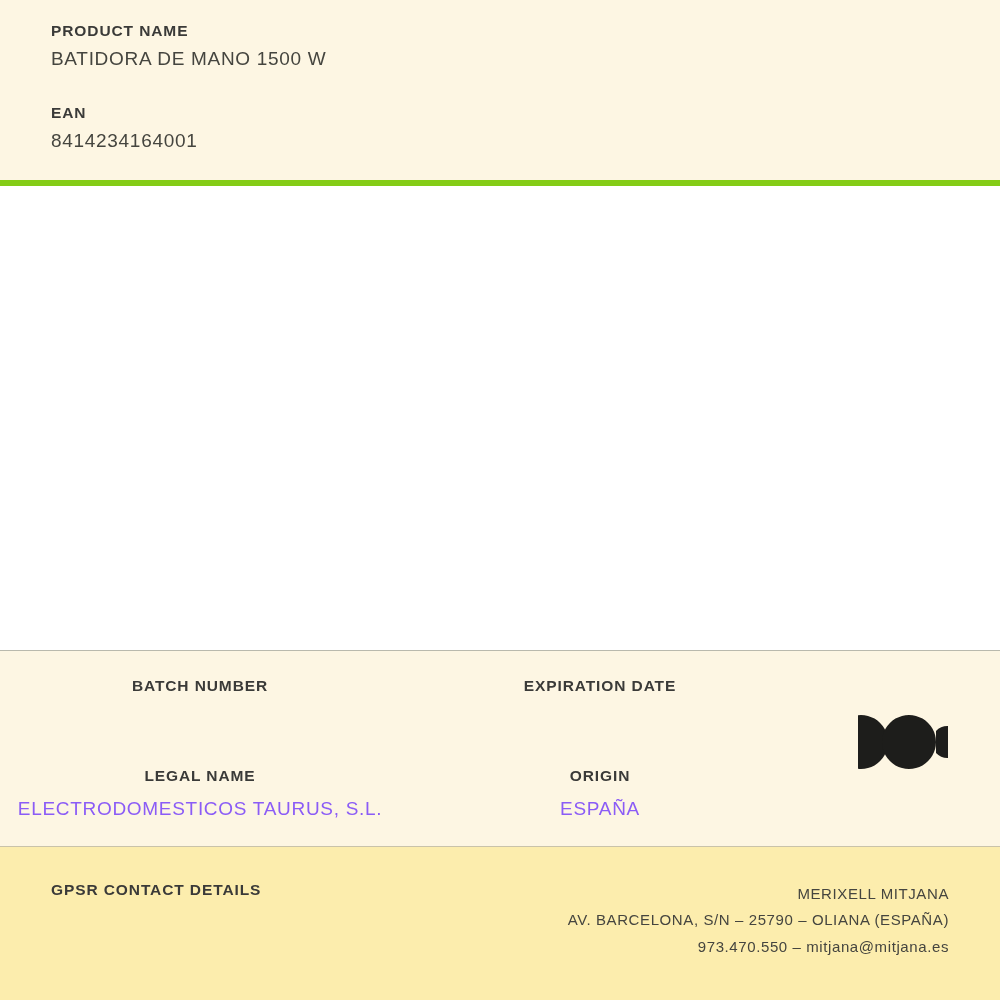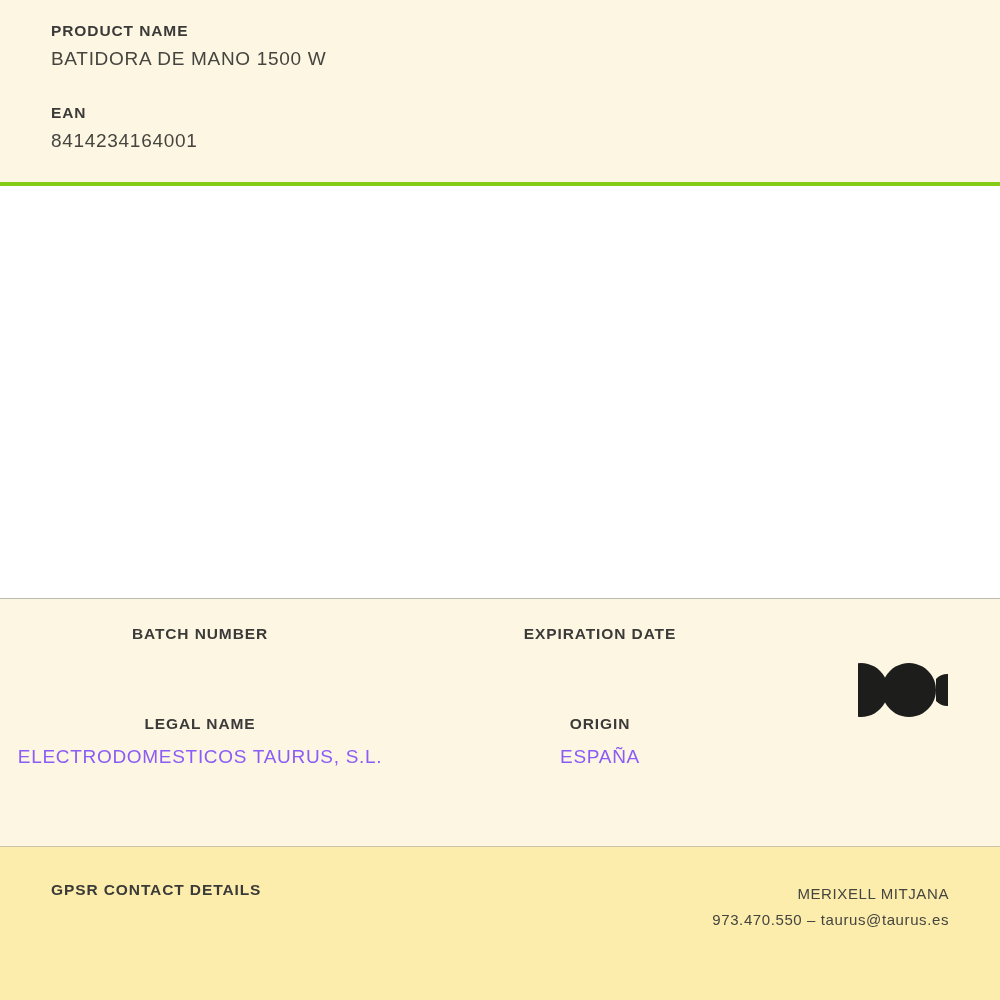--- a/index.html
+++ b/index.html
@@ -21,21 +21,21 @@
     display: flex;
     flex-direction: column;
   }
 
   
   .header {
     background: #fdf6e3;
     padding: 22px 50px 0 51px;
     height: 186px;
     box-sizing: border-box;
-    border-bottom: 4px solid #84cc16;
+    border-bottom: 6px solid #84cc16;
   }
   .field-label {
     font-size: 15.5px;
     font-weight: bold;
     letter-spacing: 0.9px;
     color: #3a3a38;
     margin: 0 0 10px 0;
     line-height: 1.1;
   }
   .field-value {
@@ -53,21 +53,21 @@
   .image-area {
     flex: 1;
     background: #ffffff;
     border-bottom: 1px solid #b9b9ad;
     position: relative;
   }
 
   
   .info {
     background: #fdf6e3;
-    height: 248px;
+    height: 196px;
     box-sizing: border-box;
     position: relative;
     border-bottom: 1px solid #c9c3aa;
   }
   .info-row {
     display: flex;
     position: absolute;
     left: 0;
     width: 800px;
   }
@@ -173,17 +173,18 @@
         <path d="M84 31 A27 27 0 1 0 84 31.001 L84 20 A16 16 0 1 1 84 42 Z" fill="#1d1d1b" transform="translate(-6,0)"></path>
         <rect x="45" y="27" width="26" height="8" fill="#1d1d1b"></rect>
       </svg>
     </div>
   </div>
 
   <div class="footer">
     <div class="footer-label">GPSR CONTACT DETAILS</div>
     <div class="footer-contact">
       <div>MERIXELL MITJANA</div>
-      <div>973.470.550 – taurus@taurus.es</div>
+      <div>AV.  BARCELONA, S/N – 25790 – OLIANA (ESPAÑA)</div>
+      <div>973.470.550 – mitjana@mitjana.es</div>
     </div>
   </div>
 
 </div>
 
 </body></html>

